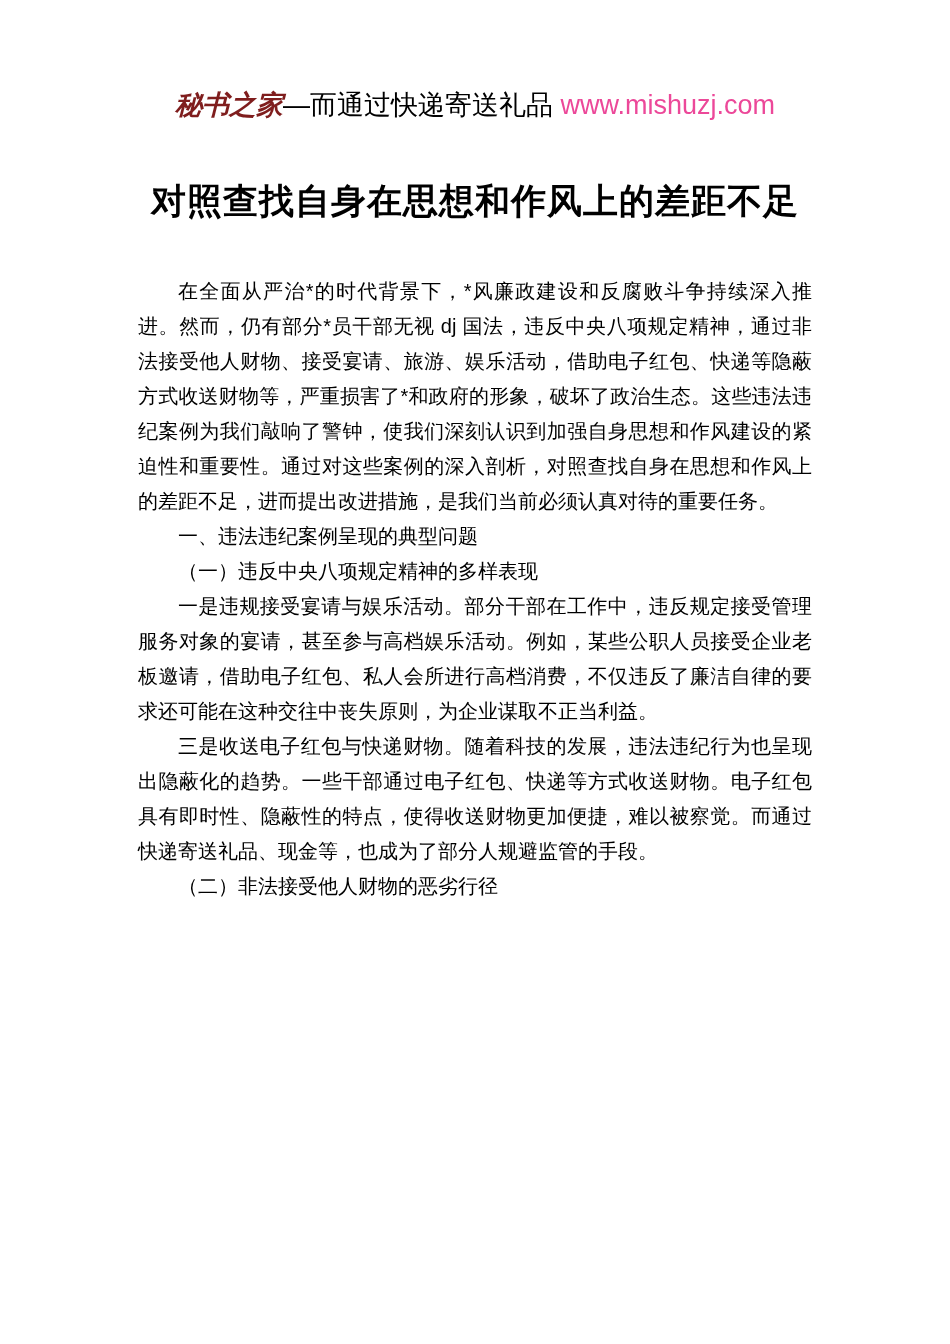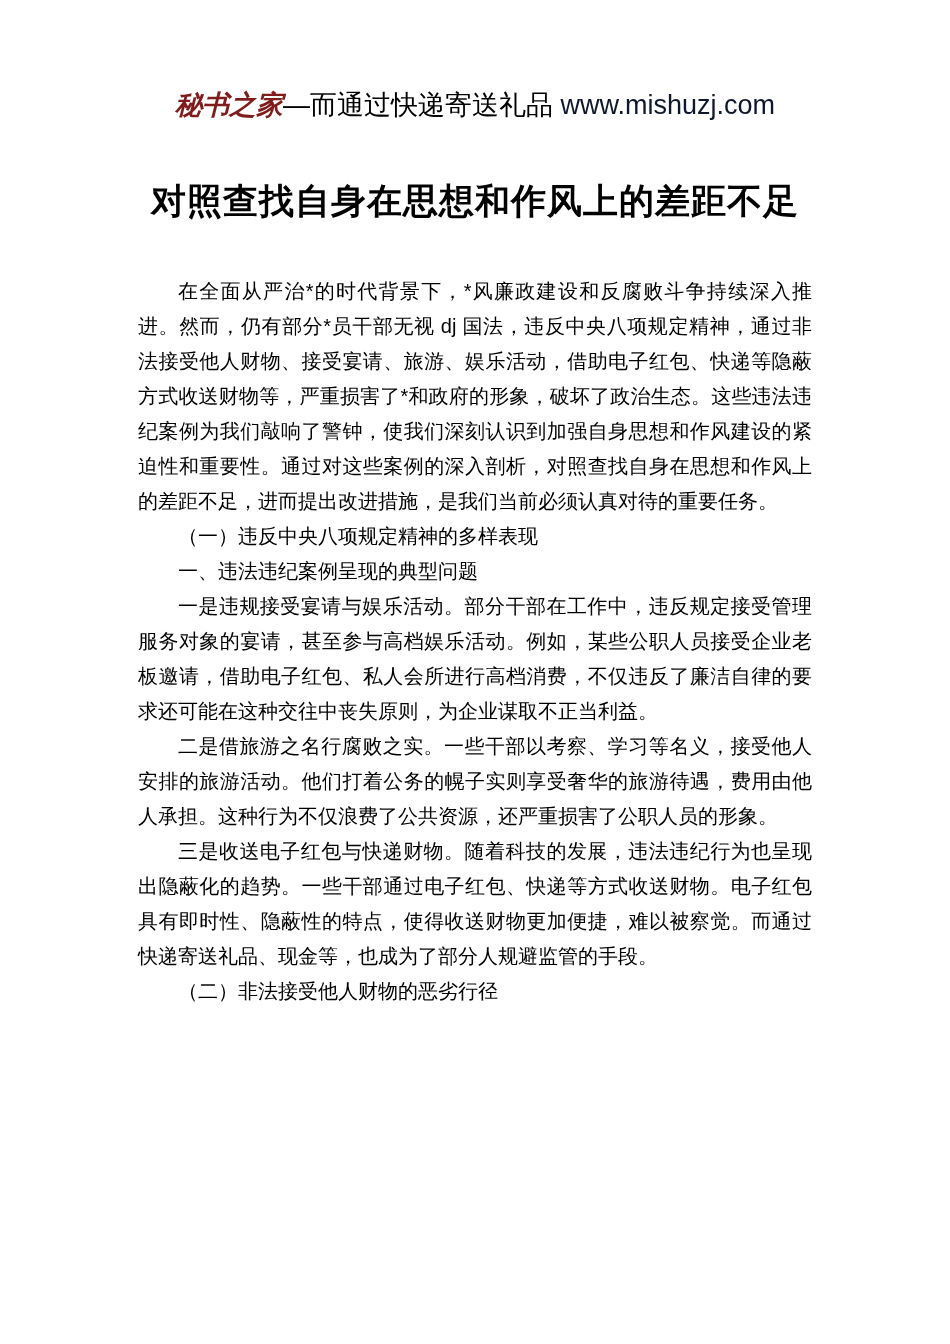--- a/index.html
+++ b/index.html
@@ -63,36 +63,35 @@
   .lead-bold {
     font-weight: 400;
   }
 </style>
 </head>
 <body>
 
 <div class="doc-page">
 
   <div class="doc-header">
-    <span class="brand" style="color: #7f1d1d; font-style: italic;">秘书之家</span><span class="tagline">—而通过快递寄送礼品 </span><span class="site-url" style="color: #0f172a;">www.mishuzj.com</span>
+    <span class="brand" style="color: #7f1d1d; font-style: italic;">秘书之家</span><span class="tagline">—而通过快递寄送礼品 </span><span class="site-url" style="color: #ec4899;">www.mishuzj.com</span>
   </div>
 
   <h1 class="doc-title">对照查找自身在思想和作风上的差距不足</h1>
 
   <div class="doc-body">
 
     <p><span>在全面从严治*的时代背景下，*风廉政建设和反腐败斗争持续深入推进。然而，仍有部分*员干部无视 dj 国法，违反中央八项规定精神，通过非法接受他人财物、接受宴请、旅游、娱乐活动，借助电子红包、快递等隐蔽方式收送财物等，严重损害了*和政府的形象，破坏了政治生态。这些违法违纪案例为我们敲响了警钟，使我们深刻认识到加强自身思想和作风建设的紧迫性和重要性。通过对这些案例的深入剖析，对照查找自身在思想和作风上的差距不足，进而提出改进措施，是我们当前必须认真对待的重要任务。</span></p>
 
+    <p><span>一、违法违纪案例呈现的典型问题</span></p>
+
     <p><span>（一）违反中央八项规定精神的多样表现</span></p>
-
-    <p><span>一、违法违纪案例呈现的典型问题</span></p>
 
     <p><span class="lead-bold">一是违规接受宴请与娱乐活动。</span><span>部分干部在工作中，违反规定接受管理服务对象的宴请，甚至参与高档娱乐活动。例如，某些公职人员接受企业老板邀请，借助电子红包、私人会所进行高档消费，不仅违反了廉洁自律的要求还可能在这种交往中丧失原则，为企业谋取不正当利益。</span></p>
 
-    <p><span class="lead-bold">二是借旅游之名行腐败之实。</span><span>一些干部以考察、学习等名义，接受他人安排的旅游活动。他们打着公务的幌子实则享受奢华的旅游待遇，费用由他人承担。这种行为不仅浪费了公共资源，还严重损害了公职人员的形象。</span></p>
 
     <p><span class="lead-bold">三是收送电子红包与快递财物。</span><span>随着科技的发展，违法违纪行为也呈现出隐蔽化的趋势。一些干部通过电子红包、快递等方式收送财物。电子红包具有即时性、隐蔽性的特点，使得收送财物更加便捷，难以被察觉。而通过快递寄送礼品、现金等，也成为了部分人规避监管的手段。</span></p>
 
     <p><span>（二）非法接受他人财物的恶劣行径</span></p>
 
   </div>
 
 </div>
 
 </body></html>

